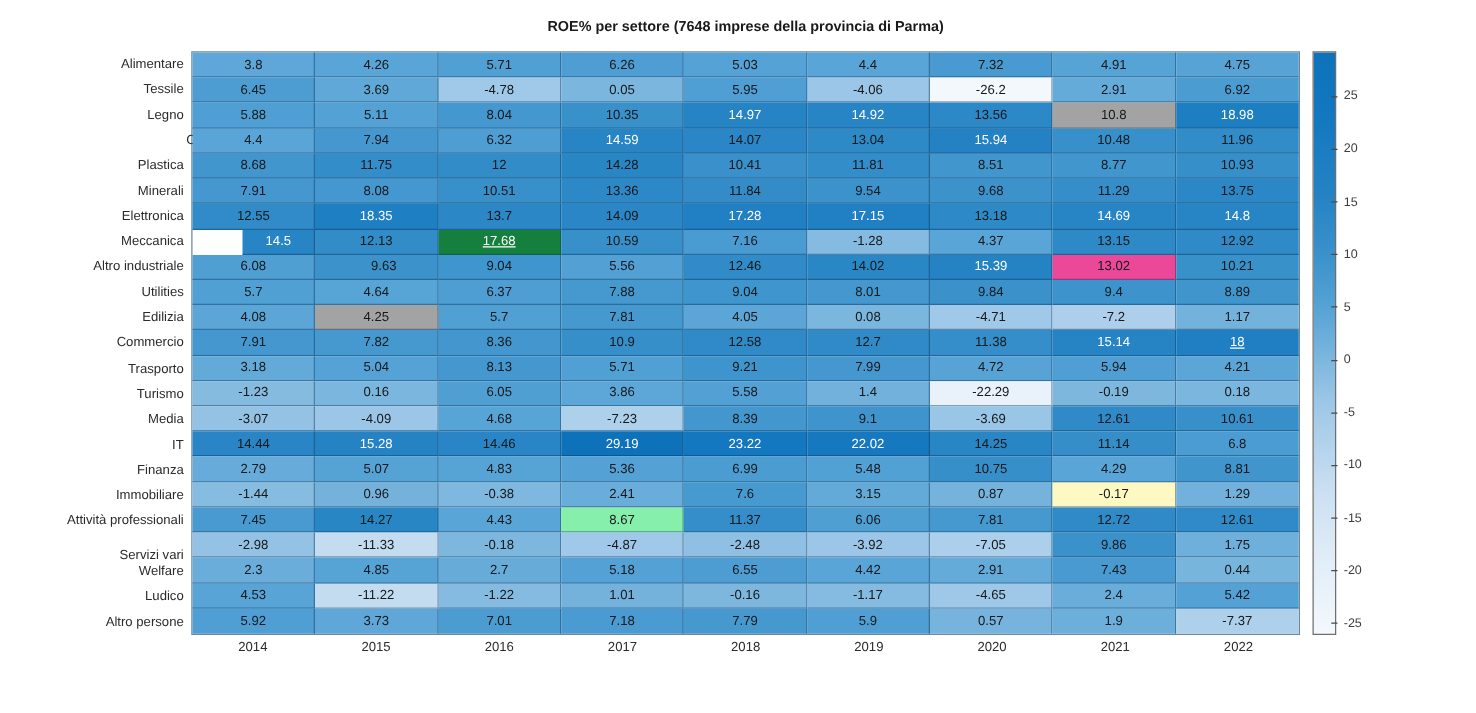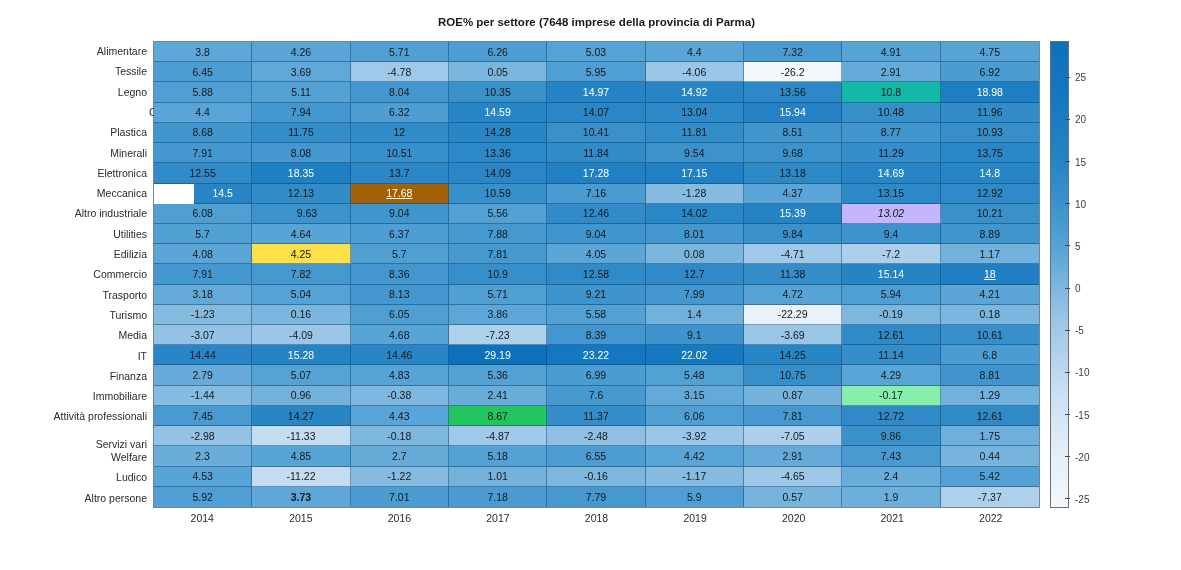--- a/index.html
+++ b/index.html
@@ -149,21 +149,21 @@
       <div class="heatmap-cell" style="background: rgb(243, 248, 253); color: rgb(22, 24, 26);">-26.2</div>
       <div class="heatmap-cell" style="background: rgb(101, 171, 217); color: rgb(22, 24, 26);">2.91</div>
       <div class="heatmap-cell last-col" style="background: rgb(75, 156, 209); color: rgb(22, 24, 26);">6.92</div>
       <div class="heatmap-cell" style="background: rgb(80, 159, 212); color: rgb(22, 24, 26);">5.88</div>
       <div class="heatmap-cell" style="background: rgb(84, 162, 213); color: rgb(22, 24, 26);">5.11</div>
       <div class="heatmap-cell" style="background: rgb(69, 152, 207); color: rgb(22, 24, 26);">8.04</div>
       <div class="heatmap-cell" style="background: rgb(57, 145, 202); color: rgb(22, 24, 26);">10.35</div>
       <div class="heatmap-cell" style="background: rgb(38, 132, 196); color: rgb(255, 255, 255);">14.97</div>
       <div class="heatmap-cell" style="background: rgb(39, 132, 197); color: rgb(255, 255, 255);">14.92</div>
       <div class="heatmap-cell" style="background: rgb(44, 136, 198); color: rgb(22, 24, 26);">13.56</div>
-      <div class="heatmap-cell" style="background: #14b8a6; color: rgb(22, 24, 26);">10.8</div>
+      <div class="heatmap-cell" style="background: #a3a3a3; color: rgb(22, 24, 26);">10.8</div>
       <div class="heatmap-cell last-col" style="background: rgb(29, 126, 194); color: rgb(255, 255, 255);">18.98</div>
       <div class="heatmap-cell" style="background: rgb(89, 165, 215); color: rgb(22, 24, 26);">4.4</div>
       <div class="heatmap-cell" style="background: rgb(69, 152, 207); color: rgb(22, 24, 26);">7.94</div>
       <div class="heatmap-cell" style="background: rgb(78, 158, 211); color: rgb(22, 24, 26);">6.32</div>
       <div class="heatmap-cell" style="background: rgb(40, 133, 197); color: rgb(255, 255, 255);">14.59</div>
       <div class="heatmap-cell" style="background: rgb(42, 134, 198); color: rgb(22, 24, 26);">14.07</div>
       <div class="heatmap-cell" style="background: rgb(46, 137, 199); color: rgb(22, 24, 26);">13.04</div>
       <div class="heatmap-cell" style="background: rgb(36, 130, 196); color: rgb(255, 255, 255);">15.94</div>
       <div class="heatmap-cell" style="background: rgb(56, 144, 202); color: rgb(22, 24, 26);">10.48</div>
       <div class="heatmap-cell last-col" style="background: rgb(50, 140, 200); color: rgb(22, 24, 26);">11.96</div>
@@ -189,47 +189,47 @@
       <div class="heatmap-cell" style="background: rgb(30, 127, 194); color: rgb(255, 255, 255);">18.35</div>
       <div class="heatmap-cell" style="background: rgb(44, 135, 198); color: rgb(22, 24, 26);">13.7</div>
       <div class="heatmap-cell" style="background: rgb(42, 134, 198); color: rgb(22, 24, 26);">14.09</div>
       <div class="heatmap-cell" style="background: rgb(33, 128, 195); color: rgb(255, 255, 255);">17.28</div>
       <div class="heatmap-cell" style="background: rgb(33, 128, 195); color: rgb(255, 255, 255);">17.15</div>
       <div class="heatmap-cell" style="background: rgb(46, 137, 199); color: rgb(22, 24, 26);">13.18</div>
       <div class="heatmap-cell" style="background: rgb(40, 133, 197); color: rgb(255, 255, 255);">14.69</div>
       <div class="heatmap-cell last-col" style="background: rgb(39, 132, 197); color: rgb(255, 255, 255);">14.8</div>
       <div class="heatmap-cell" style="background: rgb(40, 133, 197); color: rgb(255, 255, 255); margin-left: 40px;">14.5</div>
       <div class="heatmap-cell" style="background: rgb(50, 140, 200); color: rgb(22, 24, 26);">12.13</div>
-      <div class="heatmap-cell" style="background: #a16207; color: rgb(255, 255, 255); text-decoration: underline;">17.68</div>
+      <div class="heatmap-cell" style="background: #15803d; color: rgb(255, 255, 255); text-decoration: underline;">17.68</div>
       <div class="heatmap-cell" style="background: rgb(56, 144, 202); color: rgb(22, 24, 26);">10.59</div>
       <div class="heatmap-cell" style="background: rgb(73, 155, 209); color: rgb(22, 24, 26);">7.16</div>
       <div class="heatmap-cell" style="background: rgb(134, 187, 225); color: rgb(22, 24, 26);">-1.28</div>
       <div class="heatmap-cell" style="background: rgb(90, 165, 215); color: rgb(22, 24, 26);">4.37</div>
       <div class="heatmap-cell" style="background: rgb(46, 137, 199); color: rgb(22, 24, 26);">13.15</div>
       <div class="heatmap-cell last-col" style="background: rgb(47, 138, 199); color: rgb(22, 24, 26);">12.92</div>
       <div class="heatmap-cell" style="background: rgb(79, 159, 211); color: rgb(22, 24, 26);">6.08</div>
       <div class="heatmap-cell" style="background: rgb(60, 147, 203); color: rgb(22, 24, 26); padding-left: 12px;">9.63</div>
       <div class="heatmap-cell" style="background: rgb(63, 149, 205); color: rgb(22, 24, 26);">9.04</div>
       <div class="heatmap-cell" style="background: rgb(82, 160, 212); color: rgb(22, 24, 26);">5.56</div>
       <div class="heatmap-cell" style="background: rgb(48, 139, 200); color: rgb(22, 24, 26);">12.46</div>
       <div class="heatmap-cell" style="background: rgb(42, 135, 198); color: rgb(22, 24, 26);">14.02</div>
       <div class="heatmap-cell" style="background: rgb(37, 131, 196); color: rgb(255, 255, 255);">15.39</div>
-      <div class="heatmap-cell" style="background: #c4b5fd; color: rgb(22, 24, 26); font-style: italic;">13.02</div>
+      <div class="heatmap-cell" style="background: #ec4899; color: rgb(22, 24, 26);">13.02</div>
       <div class="heatmap-cell last-col" style="background: rgb(57, 145, 202); color: rgb(22, 24, 26);">10.21</div>
       <div class="heatmap-cell" style="background: rgb(81, 160, 212); color: rgb(22, 24, 26);">5.7</div>
       <div class="heatmap-cell" style="background: rgb(87, 164, 214); color: rgb(22, 24, 26);">4.64</div>
       <div class="heatmap-cell" style="background: rgb(78, 158, 211); color: rgb(22, 24, 26);">6.37</div>
       <div class="heatmap-cell" style="background: rgb(69, 153, 207); color: rgb(22, 24, 26);">7.88</div>
       <div class="heatmap-cell" style="background: rgb(63, 149, 205); color: rgb(22, 24, 26);">9.04</div>
       <div class="heatmap-cell" style="background: rgb(69, 152, 207); color: rgb(22, 24, 26);">8.01</div>
       <div class="heatmap-cell" style="background: rgb(59, 146, 203); color: rgb(22, 24, 26);">9.84</div>
       <div class="heatmap-cell" style="background: rgb(61, 147, 204); color: rgb(22, 24, 26);">9.4</div>
       <div class="heatmap-cell last-col" style="background: rgb(64, 149, 205); color: rgb(22, 24, 26);">8.89</div>
       <div class="heatmap-cell" style="background: rgb(92, 166, 215); color: rgb(22, 24, 26);">4.08</div>
-      <div class="heatmap-cell" style="background: #fde047; color: rgb(22, 24, 26);">4.25</div>
+      <div class="heatmap-cell" style="background: #a3a3a3; color: rgb(22, 24, 26);">4.25</div>
       <div class="heatmap-cell" style="background: rgb(81, 160, 212); color: rgb(22, 24, 26);">5.7</div>
       <div class="heatmap-cell" style="background: rgb(70, 153, 207); color: rgb(22, 24, 26);">7.81</div>
       <div class="heatmap-cell" style="background: rgb(92, 166, 215); color: rgb(22, 24, 26);">4.05</div>
       <div class="heatmap-cell" style="background: rgb(123, 182, 222); color: rgb(22, 24, 26);">0.08</div>
       <div class="heatmap-cell" style="background: rgb(160, 200, 232); color: rgb(22, 24, 26);">-4.71</div>
       <div class="heatmap-cell" style="background: rgb(173, 207, 235); color: rgb(22, 24, 26);">-7.2</div>
       <div class="heatmap-cell last-col" style="background: rgb(115, 178, 220); color: rgb(22, 24, 26);">1.17</div>
       <div class="heatmap-cell" style="background: rgb(69, 152, 207); color: rgb(22, 24, 26);">7.91</div>
       <div class="heatmap-cell" style="background: rgb(70, 153, 207); color: rgb(22, 24, 26);">7.82</div>
       <div class="heatmap-cell" style="background: rgb(67, 151, 206); color: rgb(22, 24, 26);">8.36</div>
@@ -284,26 +284,26 @@
       <div class="heatmap-cell" style="background: rgb(55, 143, 202); color: rgb(22, 24, 26);">10.75</div>
       <div class="heatmap-cell" style="background: rgb(90, 165, 215); color: rgb(22, 24, 26);">4.29</div>
       <div class="heatmap-cell last-col" style="background: rgb(64, 149, 205); color: rgb(22, 24, 26);">8.81</div>
       <div class="heatmap-cell" style="background: rgb(135, 188, 225); color: rgb(22, 24, 26);">-1.44</div>
       <div class="heatmap-cell" style="background: rgb(116, 178, 220); color: rgb(22, 24, 26);">0.96</div>
       <div class="heatmap-cell" style="background: rgb(127, 184, 222); color: rgb(22, 24, 26);">-0.38</div>
       <div class="heatmap-cell" style="background: rgb(105, 173, 218); color: rgb(22, 24, 26);">2.41</div>
       <div class="heatmap-cell" style="background: rgb(71, 154, 208); color: rgb(22, 24, 26);">7.6</div>
       <div class="heatmap-cell" style="background: rgb(99, 170, 217); color: rgb(22, 24, 26);">3.15</div>
       <div class="heatmap-cell" style="background: rgb(117, 179, 220); color: rgb(22, 24, 26);">0.87</div>
-      <div class="heatmap-cell" style="background: #86efac; color: rgb(22, 24, 26);">-0.17</div>
+      <div class="heatmap-cell" style="background: #fef9c3; color: rgb(22, 24, 26);">-0.17</div>
       <div class="heatmap-cell last-col" style="background: rgb(114, 177, 220); color: rgb(22, 24, 26);">1.29</div>
       <div class="heatmap-cell" style="background: rgb(72, 154, 208); color: rgb(22, 24, 26);">7.45</div>
       <div class="heatmap-cell" style="background: rgb(41, 134, 197); color: rgb(22, 24, 26);">14.27</div>
       <div class="heatmap-cell" style="background: rgb(89, 165, 215); color: rgb(22, 24, 26);">4.43</div>
-      <div class="heatmap-cell" style="background: #22c55e; color: rgb(22, 24, 26);">8.67</div>
+      <div class="heatmap-cell" style="background: #86efac; color: rgb(22, 24, 26);">8.67</div>
       <div class="heatmap-cell" style="background: rgb(53, 142, 201); color: rgb(22, 24, 26);">11.37</div>
       <div class="heatmap-cell" style="background: rgb(79, 159, 211); color: rgb(22, 24, 26);">6.06</div>
       <div class="heatmap-cell" style="background: rgb(70, 153, 207); color: rgb(22, 24, 26);">7.81</div>
       <div class="heatmap-cell" style="background: rgb(47, 138, 199); color: rgb(22, 24, 26);">12.72</div>
       <div class="heatmap-cell last-col" style="background: rgb(48, 138, 199); color: rgb(22, 24, 26);">12.61</div>
       <div class="heatmap-cell" style="background: rgb(147, 194, 229); color: rgb(22, 24, 26);">-2.98</div>
       <div class="heatmap-cell" style="background: rgb(195, 220, 240); color: rgb(22, 24, 26);">-11.33</div>
       <div class="heatmap-cell" style="background: rgb(125, 183, 222); color: rgb(22, 24, 26);">-0.18</div>
       <div class="heatmap-cell" style="background: rgb(160, 200, 232); color: rgb(22, 24, 26);">-4.87</div>
       <div class="heatmap-cell" style="background: rgb(143, 192, 227); color: rgb(22, 24, 26);">-2.48</div>
@@ -323,21 +323,21 @@
       <div class="heatmap-cell" style="background: rgb(88, 164, 214); color: rgb(22, 24, 26);">4.53</div>
       <div class="heatmap-cell" style="background: rgb(195, 220, 240); color: rgb(22, 24, 26);">-11.22</div>
       <div class="heatmap-cell" style="background: rgb(133, 187, 224); color: rgb(22, 24, 26);">-1.22</div>
       <div class="heatmap-cell" style="background: rgb(116, 178, 220); color: rgb(22, 24, 26);">1.01</div>
       <div class="heatmap-cell" style="background: rgb(125, 183, 222); color: rgb(22, 24, 26);">-0.16</div>
       <div class="heatmap-cell" style="background: rgb(133, 187, 224); color: rgb(22, 24, 26);">-1.17</div>
       <div class="heatmap-cell" style="background: rgb(159, 200, 232); color: rgb(22, 24, 26);">-4.65</div>
       <div class="heatmap-cell" style="background: rgb(105, 173, 218); color: rgb(22, 24, 26);">2.4</div>
       <div class="heatmap-cell last-col" style="background: rgb(83, 161, 213); color: rgb(22, 24, 26);">5.42</div>
       <div class="heatmap-cell last-row" style="background: rgb(80, 159, 212); color: rgb(22, 24, 26);">5.92</div>
-      <div class="heatmap-cell last-row" style="background: rgb(95, 167, 216); color: rgb(22, 24, 26); font-weight: bold;">3.73</div>
+      <div class="heatmap-cell last-row" style="background: rgb(95, 167, 216); color: rgb(22, 24, 26);">3.73</div>
       <div class="heatmap-cell last-row" style="background: rgb(74, 156, 209); color: rgb(22, 24, 26);">7.01</div>
       <div class="heatmap-cell last-row" style="background: rgb(73, 155, 209); color: rgb(22, 24, 26);">7.18</div>
       <div class="heatmap-cell last-row" style="background: rgb(70, 153, 207); color: rgb(22, 24, 26);">7.79</div>
       <div class="heatmap-cell last-row" style="background: rgb(80, 159, 212); color: rgb(22, 24, 26);">5.9</div>
       <div class="heatmap-cell last-row" style="background: rgb(119, 180, 221); color: rgb(22, 24, 26);">0.57</div>
       <div class="heatmap-cell last-row" style="background: rgb(109, 175, 219); color: rgb(22, 24, 26);">1.9</div>
       <div class="heatmap-cell last-col last-row" style="background: rgb(174, 208, 235); color: rgb(22, 24, 26);">-7.37</div>
     </div>
   <div class="col-labels" id="colLabels">
       <div class="col-label">2014</div>

